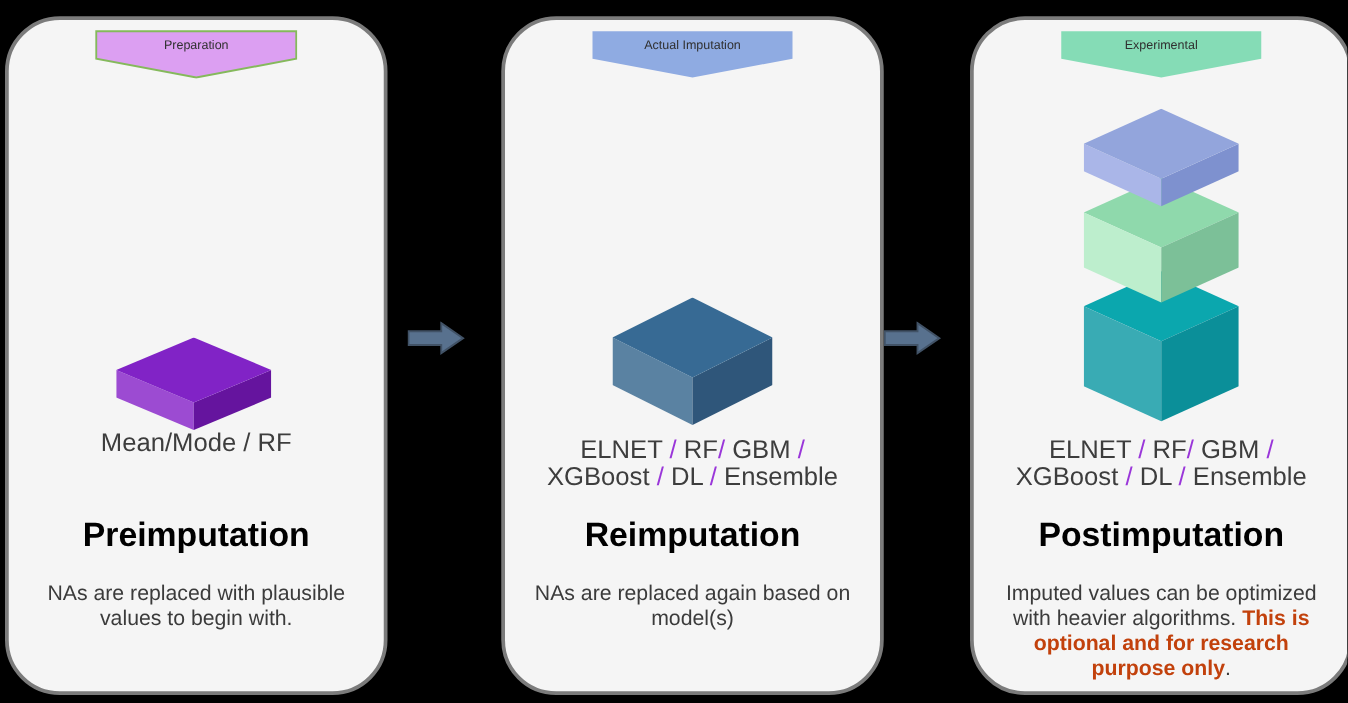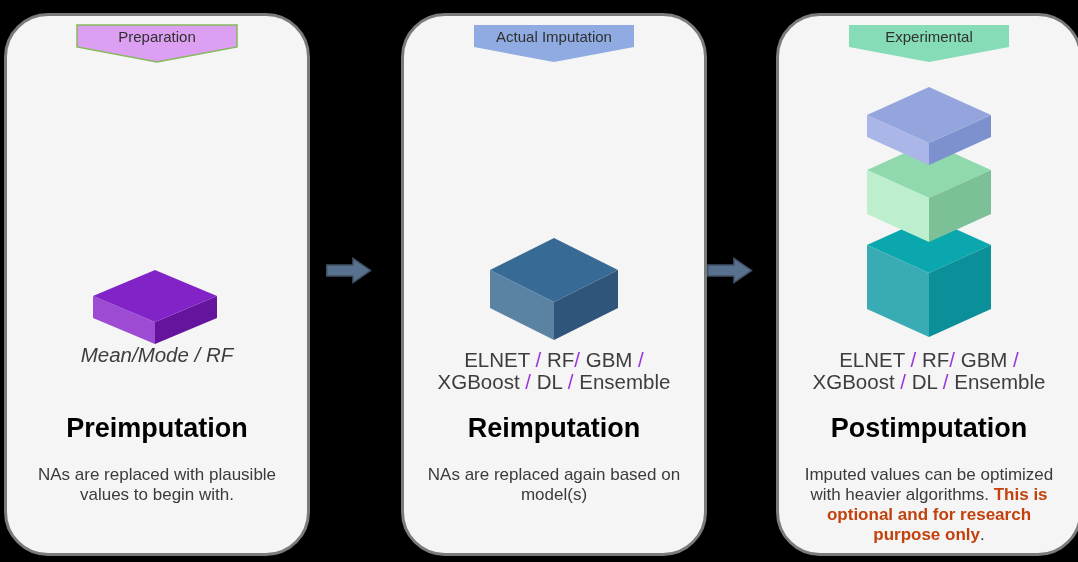--- a/index.html
+++ b/index.html
@@ -14,31 +14,31 @@
   }
   .card.c1{left:4px;}
   .card.c2{left:401px;}
   .card.c3{left:776px;padding-left:20px;}
   .banner{
     position:absolute;top:8px;left:50%;margin-left:-81px;width:162px;height:39px;
   }
   .banner svg{position:absolute;left:0;top:0;}
   .banner .blabel{
     position:absolute;top:3px;left:0;right:0;height:20px;line-height:20px;
-    text-align:center;font-size:15px;color:#303030;
+    text-align:center;font-size:10px;color:#303030;
   }
   .icon{position:absolute;}
   .c1 .icon{left:86px;top:254px;}
   .c2 .icon{left:86px;top:222px;}
   .c3 .icon{left:88px;top:71px;}
   .model-label,.models{
     position:absolute;left:0;width:100%;text-align:center;
     font-size:20.5px;color:#3d3d3d;line-height:22px;
   }
-  .model-label{top:328px;font-style:italic;}
+  .model-label{top:328px;}
   .models{top:333px;}
   .models span,.desc span{white-space:pre;text-align:center;}
   .slash{color:#9a36d9;}
   .title{
     position:absolute;top:396px;left:0;width:100%;text-align:center;
     font-size:27px;font-weight:bold;color:#000000;line-height:32px;
   }
   .desc{
     position:absolute;top:449px;left:0;width:100%;text-align:center;
     font-size:17px;color:#3b3b3b;line-height:20px;

